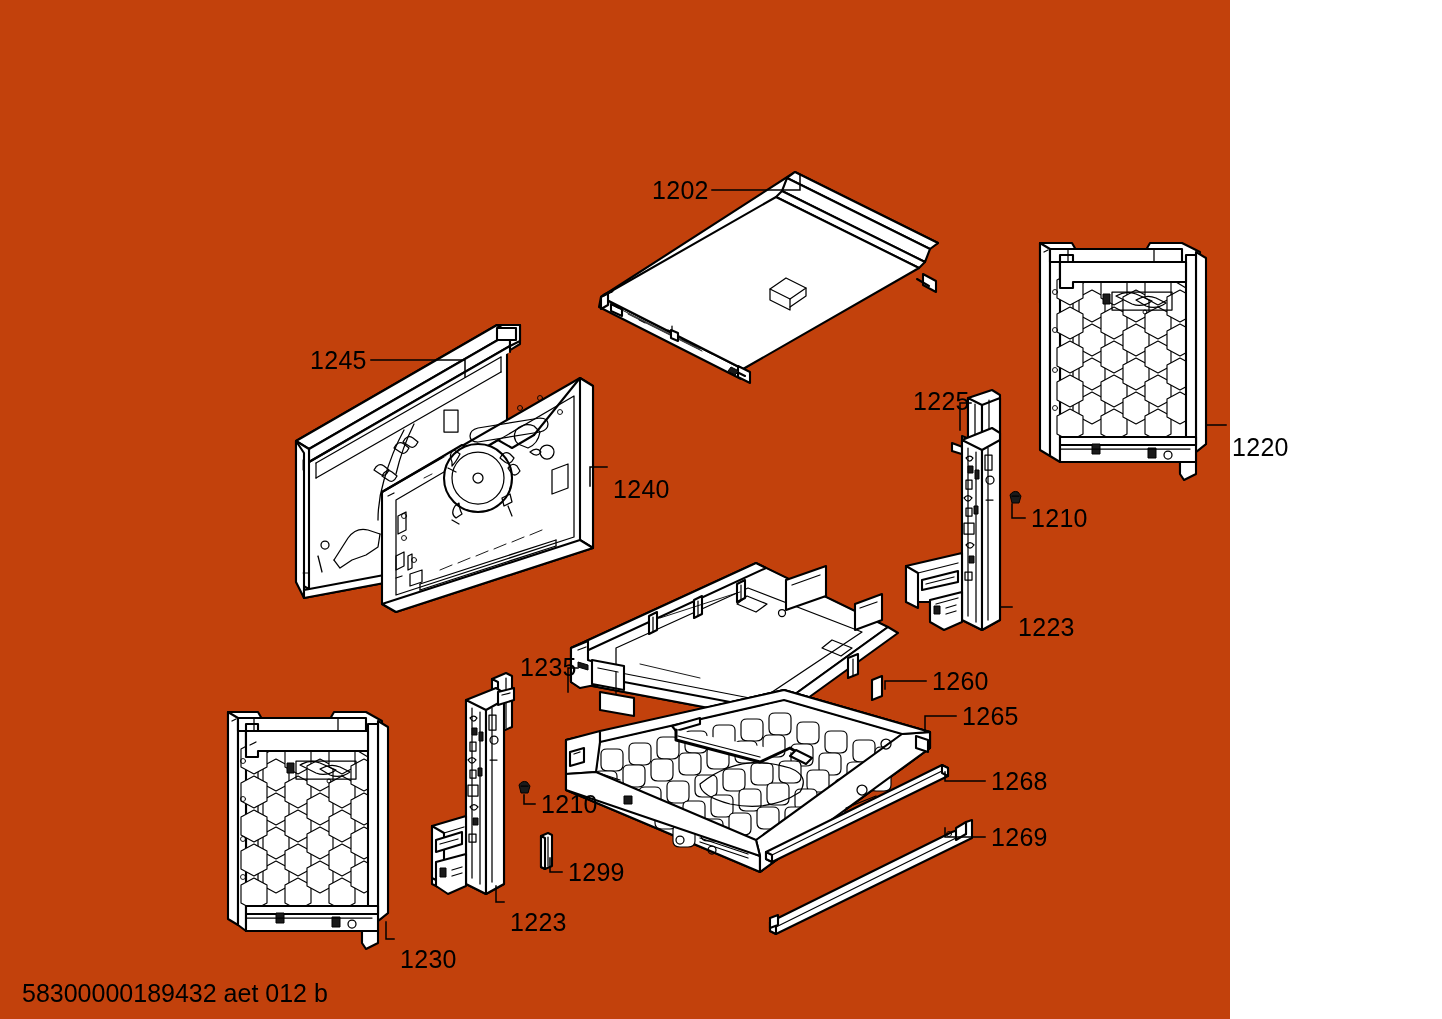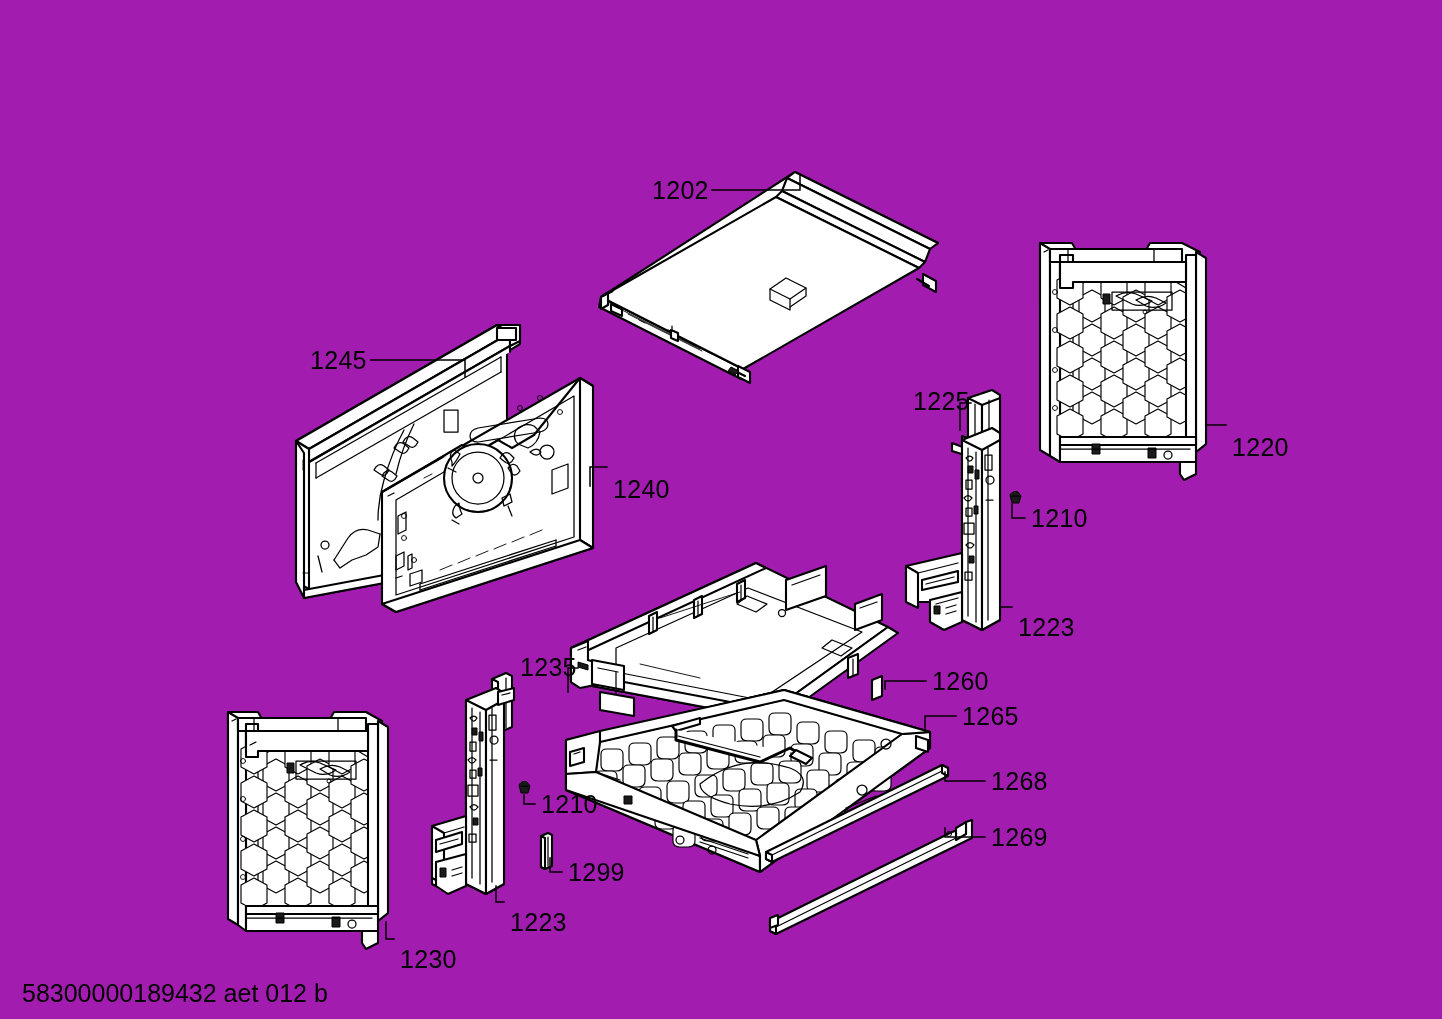--- a/index.html
+++ b/index.html
@@ -10,23 +10,23 @@
   }
   body {
     font-family: "Liberation Sans", sans-serif;
     width: 1442px;
     height: 1019px;
     overflow: hidden;
     position: relative;
   }
   #diagram-root {
     position: relative;
-    width: 1442px;
+    width: 1230px;
     height: 1019px;
-    background: #a21caf;
+    background: #c2410c;
   }
   svg#drawing {
     position: absolute;
     left: 0;
     top: 0;
     width: 1442px;
     height: 1019px;
     display: block;
   }
   

